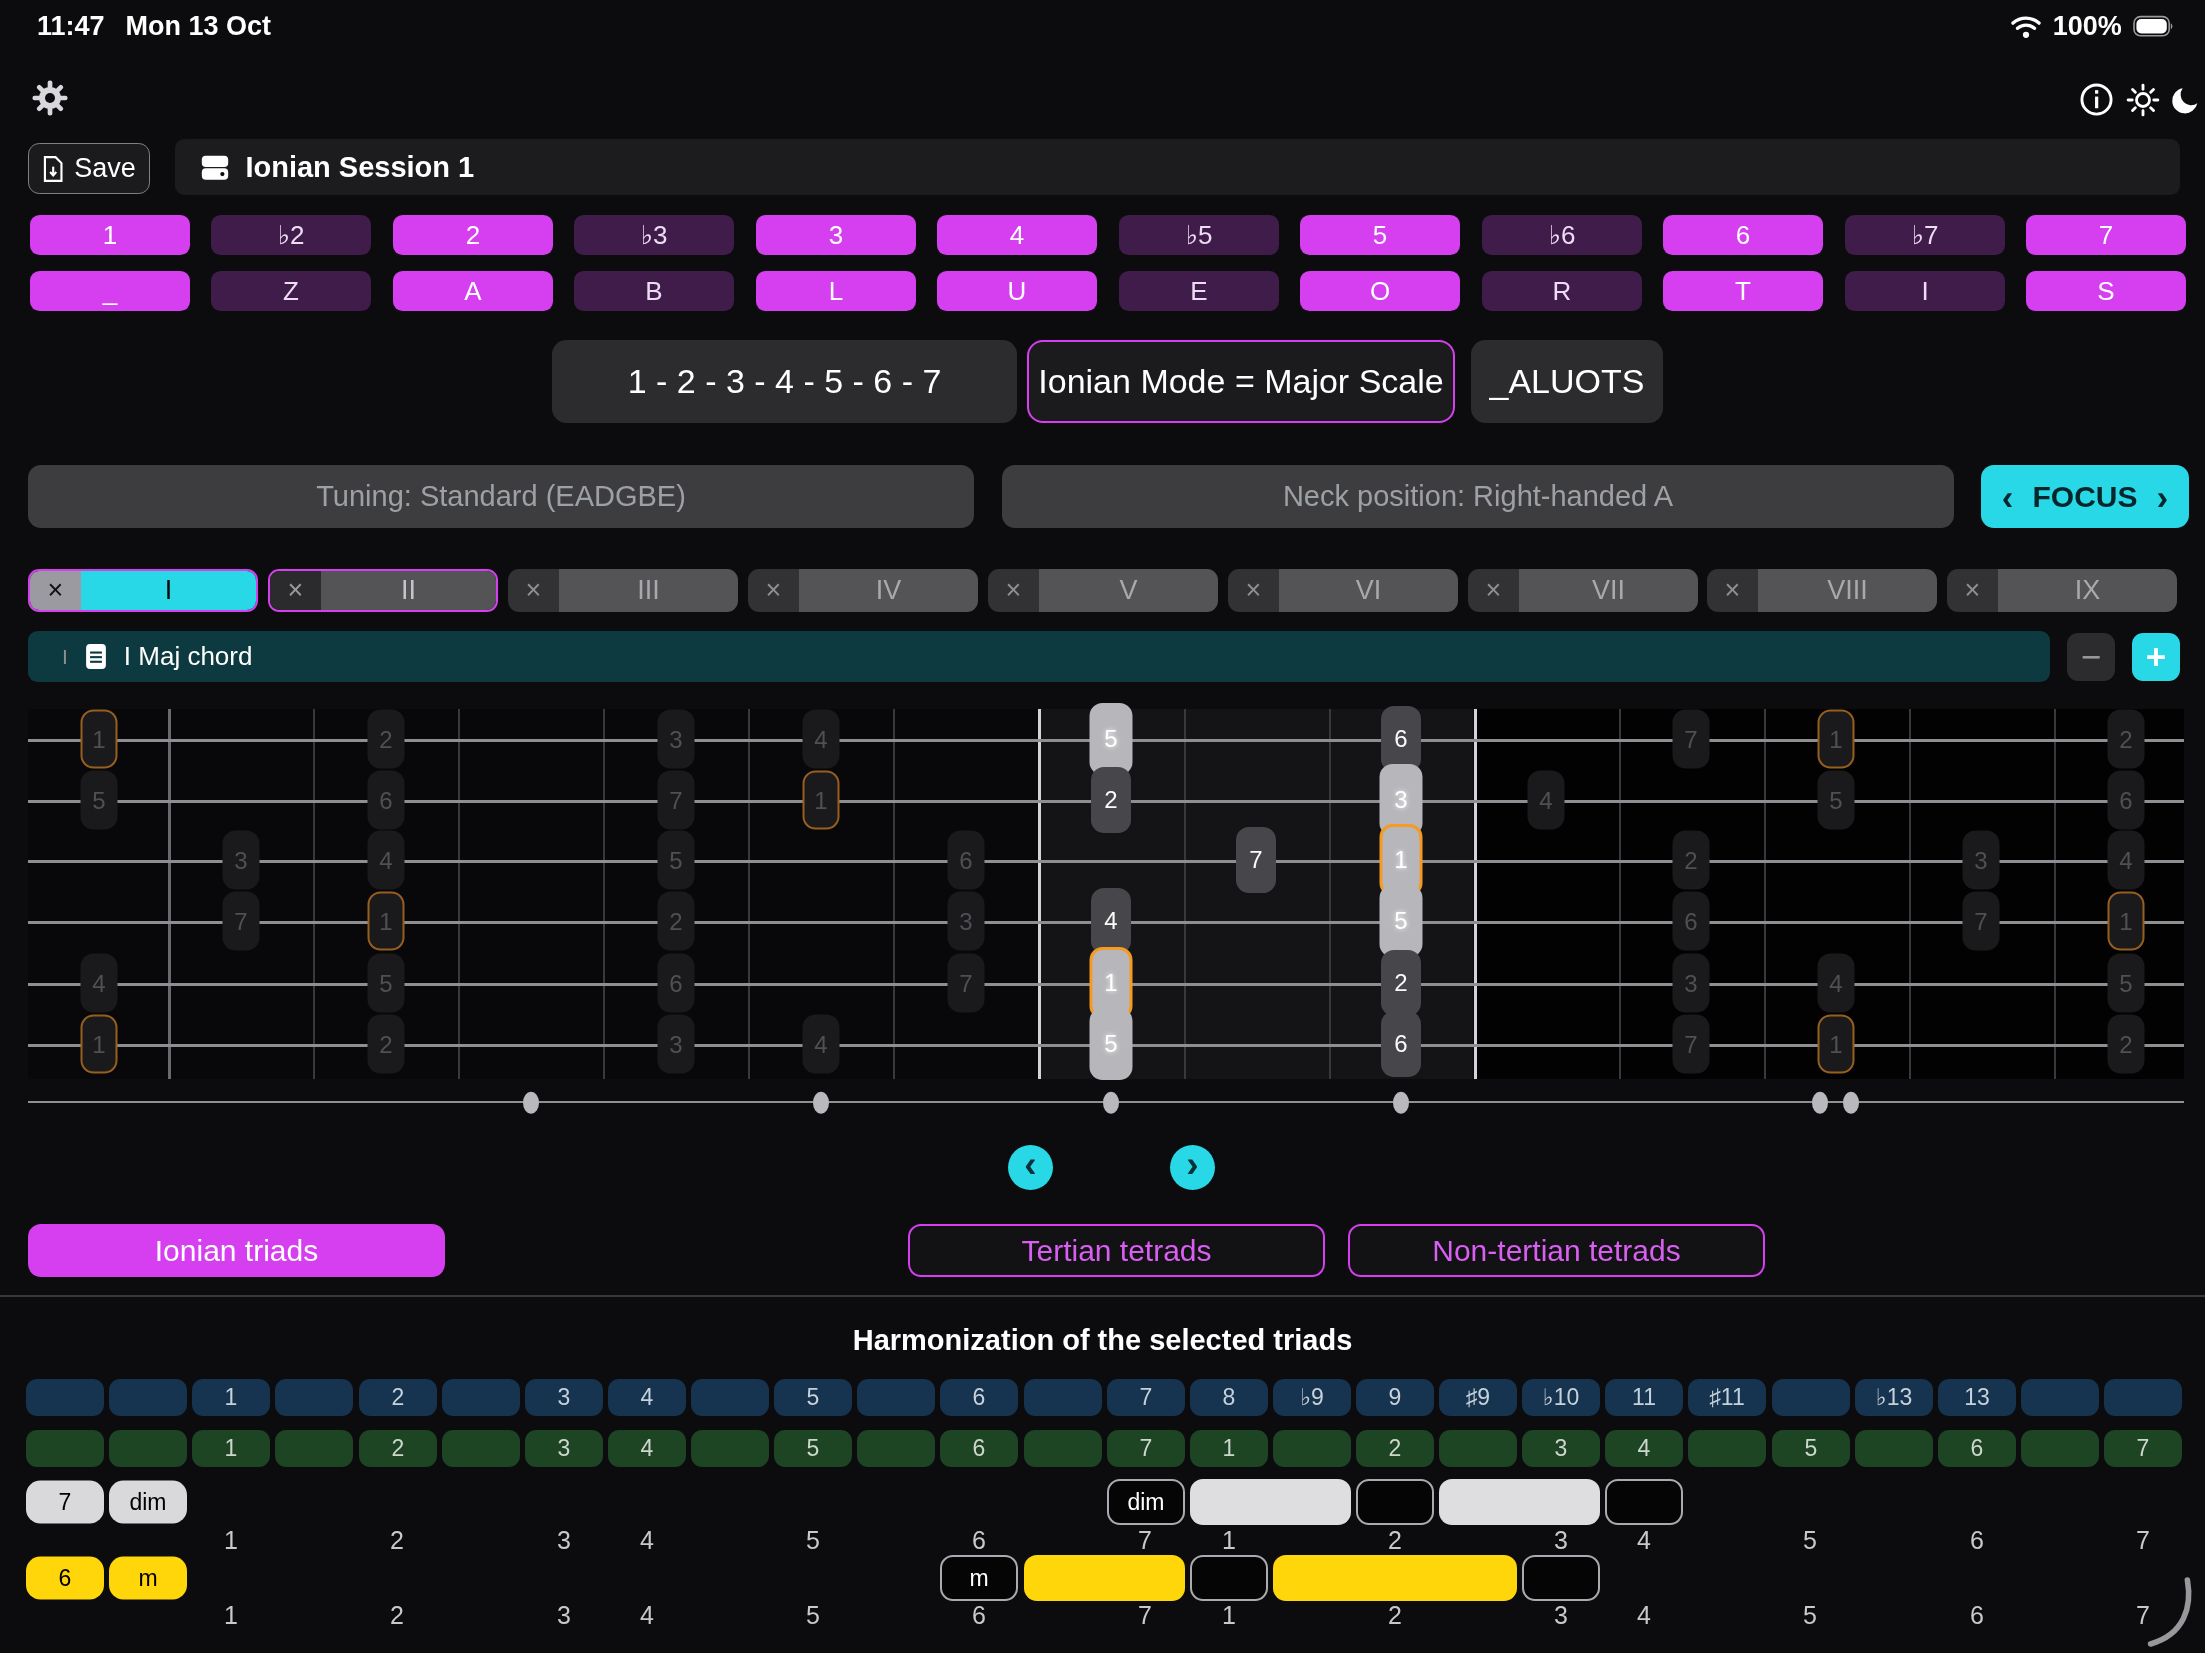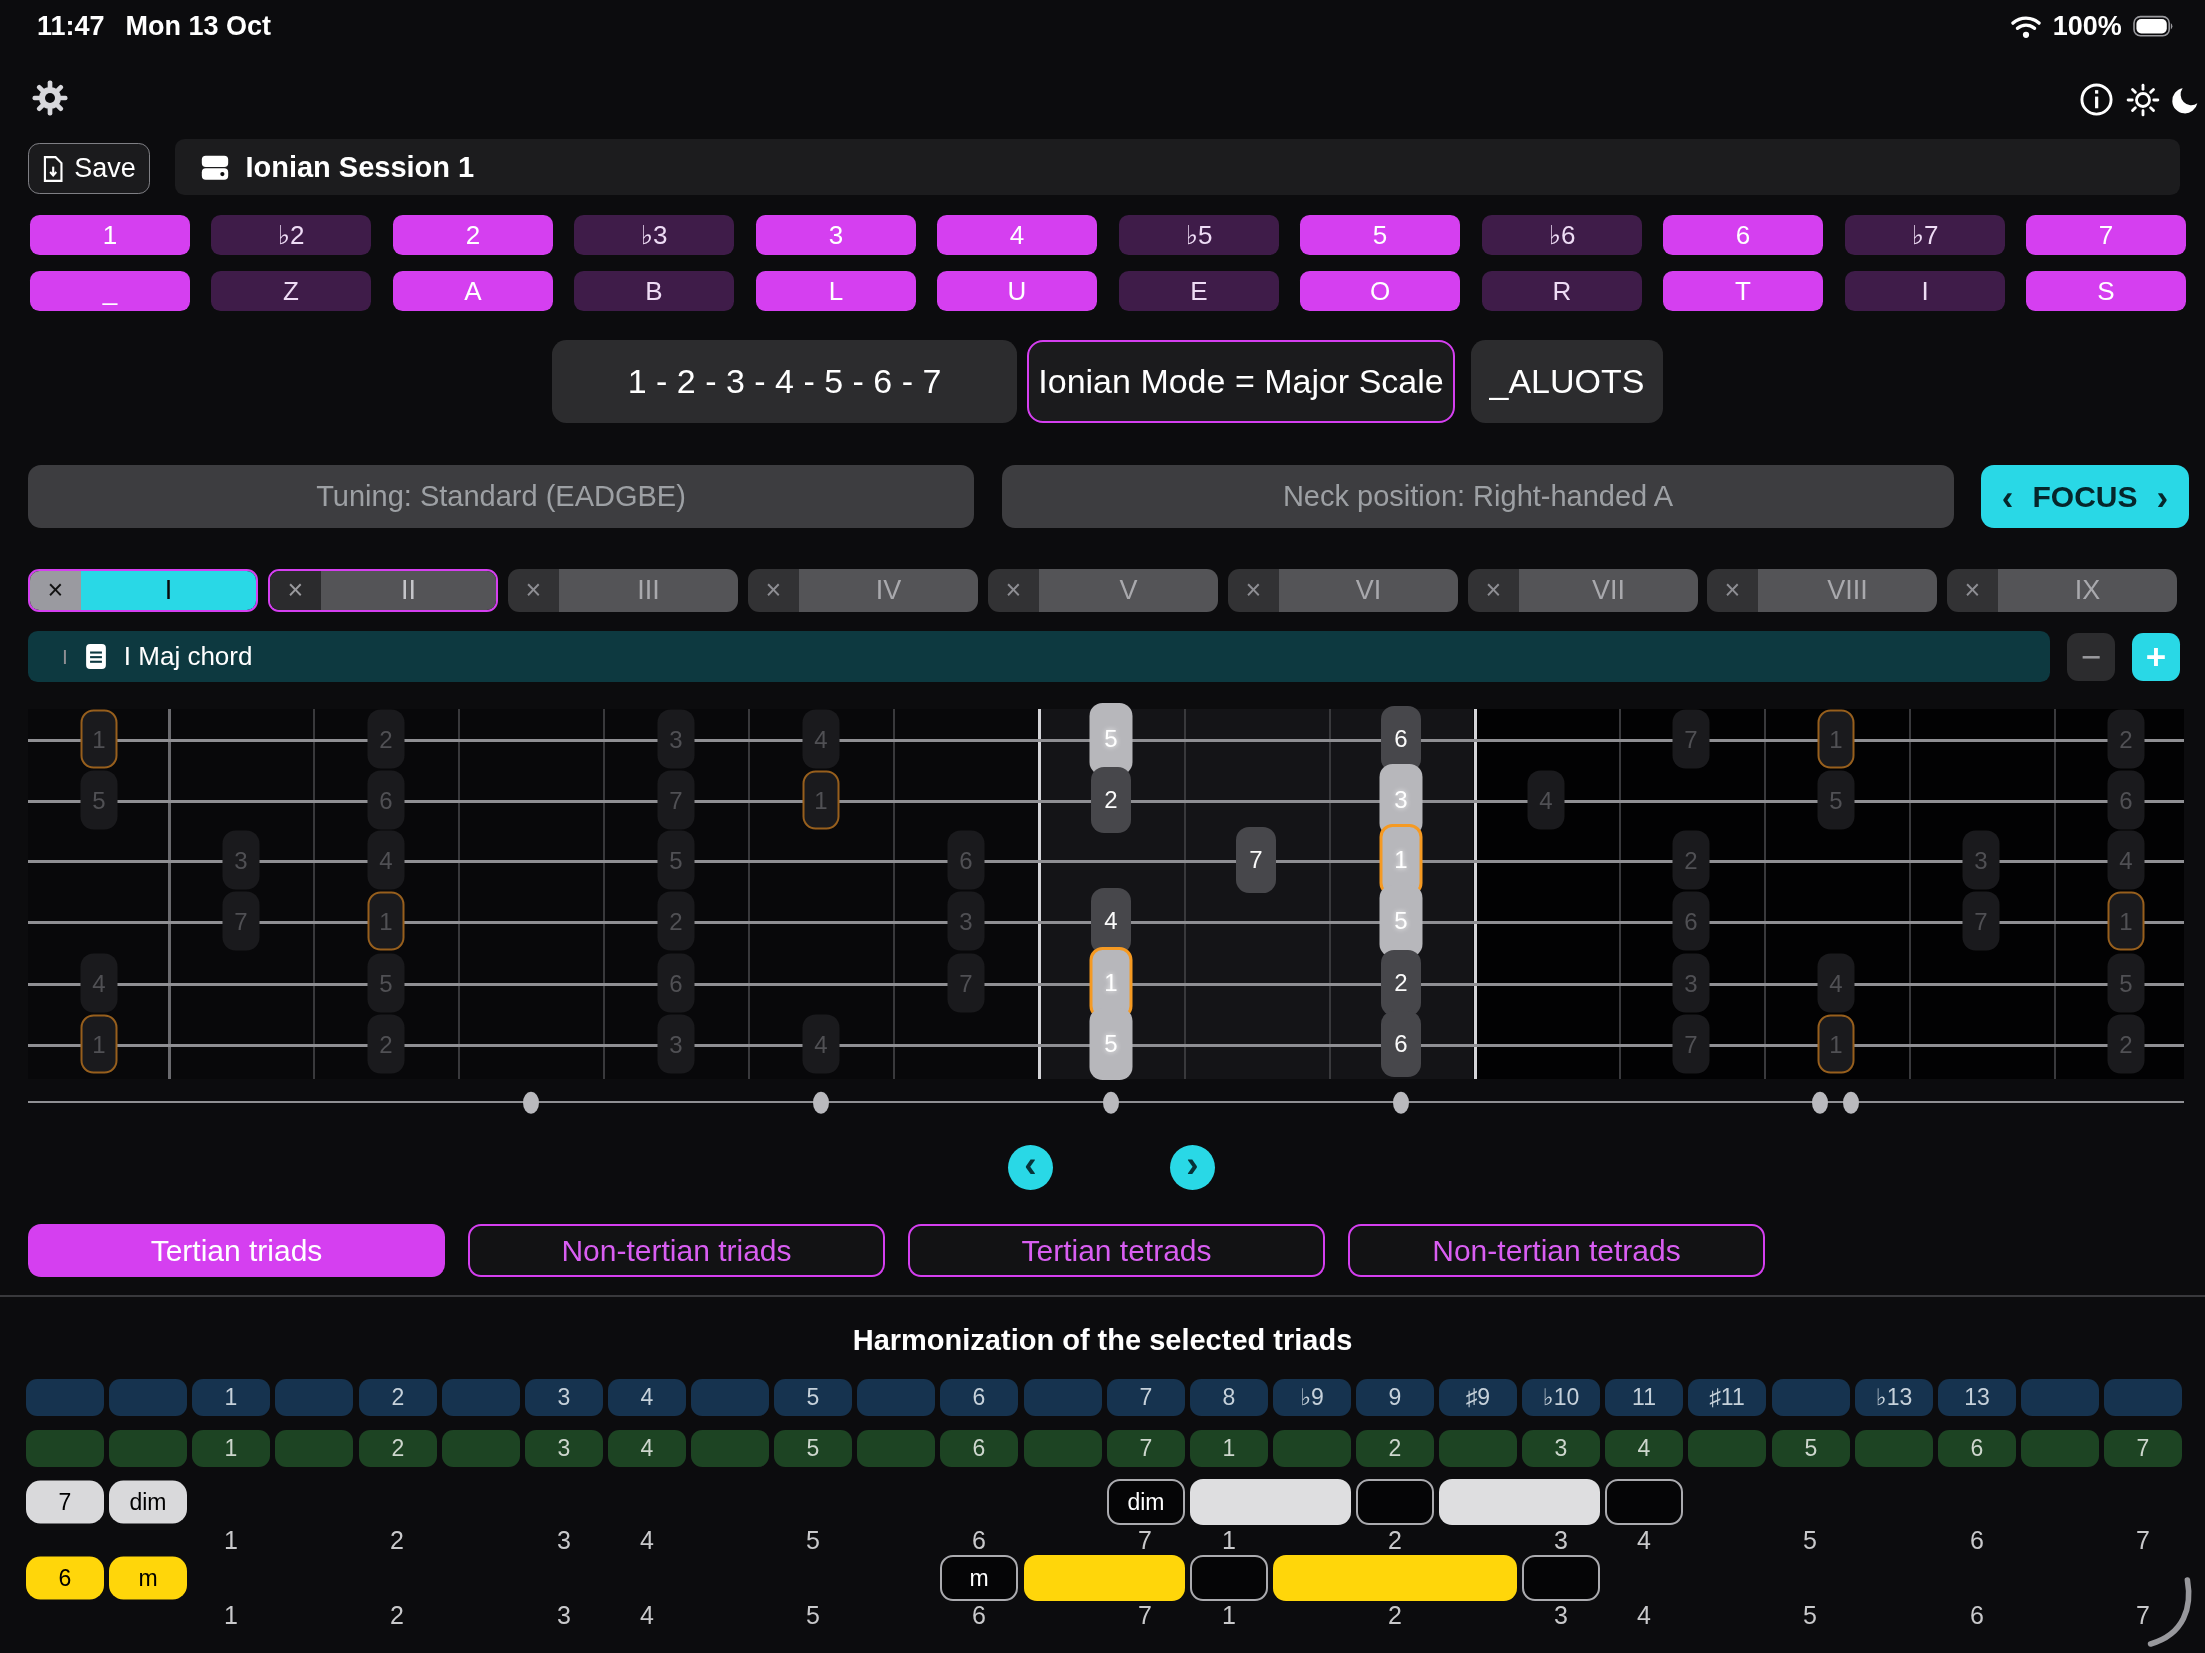--- a/index.html
+++ b/index.html
@@ -380,22 +380,21 @@
     <div class="ptab normal" style="left: 1947px; width: 230px;">
       <div class="x">×</div>
       <div class="body">IX</div>
     </div>
     <div class="inlay" style="left: 531px; top: 1103px;"></div>
     <div class="inlay" style="left: 821px; top: 1103px;"></div>
     <div class="inlay" style="left: 1111px; top: 1103px;"></div>
     <div class="inlay" style="left: 1401px; top: 1103px;"></div>
     <div class="inlay" style="left: 1820px; top: 1103px;"></div>
     <div class="inlay" style="left: 1851px; top: 1103px;"></div>
-    <div class="vtab on" style="left: 28px;">Tertian triads</div>
-    <div class="vtab off" style="left: 468px;">Non-tertian triads</div>
+    <div class="vtab on" style="left: 28px;">Ionian triads</div>
     <div class="vtab off" style="left: 908px;">Tertian tetrads</div>
     <div class="vtab off" style="left: 1348px;">Non-tertian tetrads</div>
     <div class="hpill blue" style="left: 26px;"></div>
     <div class="hpill blue" style="left: 109px;"></div>
     <div class="hpill blue" style="left: 192px;">1</div>
     <div class="hpill blue" style="left: 275px;"></div>
     <div class="hpill blue" style="left: 359px;">2</div>
     <div class="hpill blue" style="left: 442px;"></div>
     <div class="hpill blue" style="left: 525px;">3</div>
     <div class="hpill blue" style="left: 608px;">4</div>

